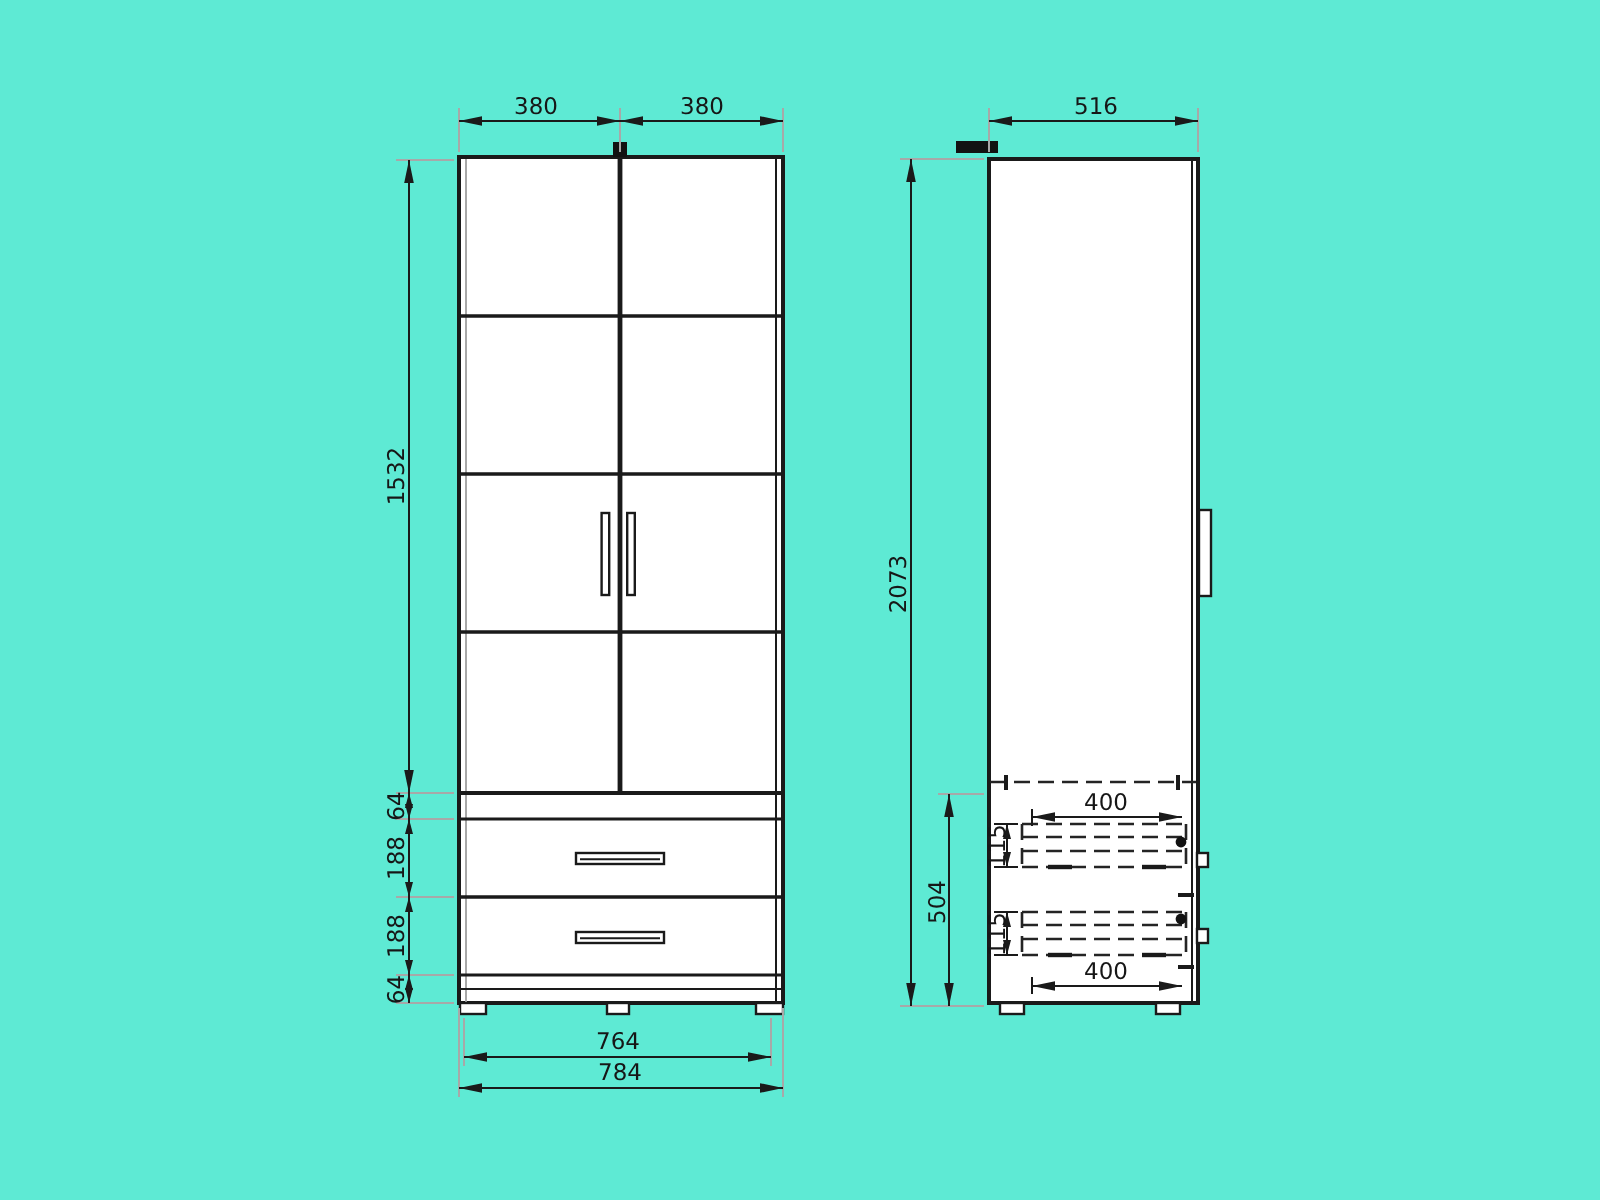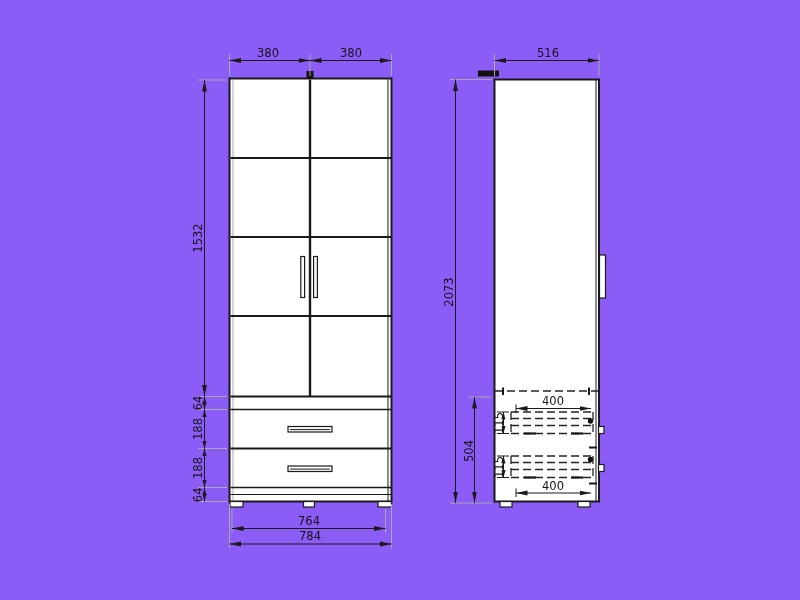--- a/index.html
+++ b/index.html
@@ -1,16 +1,16 @@
 <!DOCTYPE html>
 <html><head>
 <meta charset="utf-8">
 <style>
   html,body{margin:0;padding:0;background:#fff;}
-  .canvas{position:relative;width:800px;height:600px;background:#8b5cf6;overflow:hidden;
+  .canvas{position:relative;width:800px;height:600px;background:#5eead4;overflow:hidden;
           font-family:"DejaVu Sans",sans-serif;}
   svg{position:absolute;left:0;top:0;}
   .ol   {stroke:#1a1a1a;stroke-width:2;fill:#fff;}
   .ln   {stroke:#1a1a1a;fill:none;}
   .thin {stroke:#1a1a1a;stroke-width:1;fill:none;}
   .ext  {stroke:#a8a8a8;stroke-width:1;fill:none;}
   .dim  {stroke:#1a1a1a;stroke-width:1;fill:none;}
   .hid  {stroke:#242424;stroke-width:1.3;fill:none;stroke-dasharray:8 4;}
   .mk   {fill:#121212;stroke:none;}
   .part {stroke:#1a1a1a;stroke-width:1.2;fill:#fff;}

